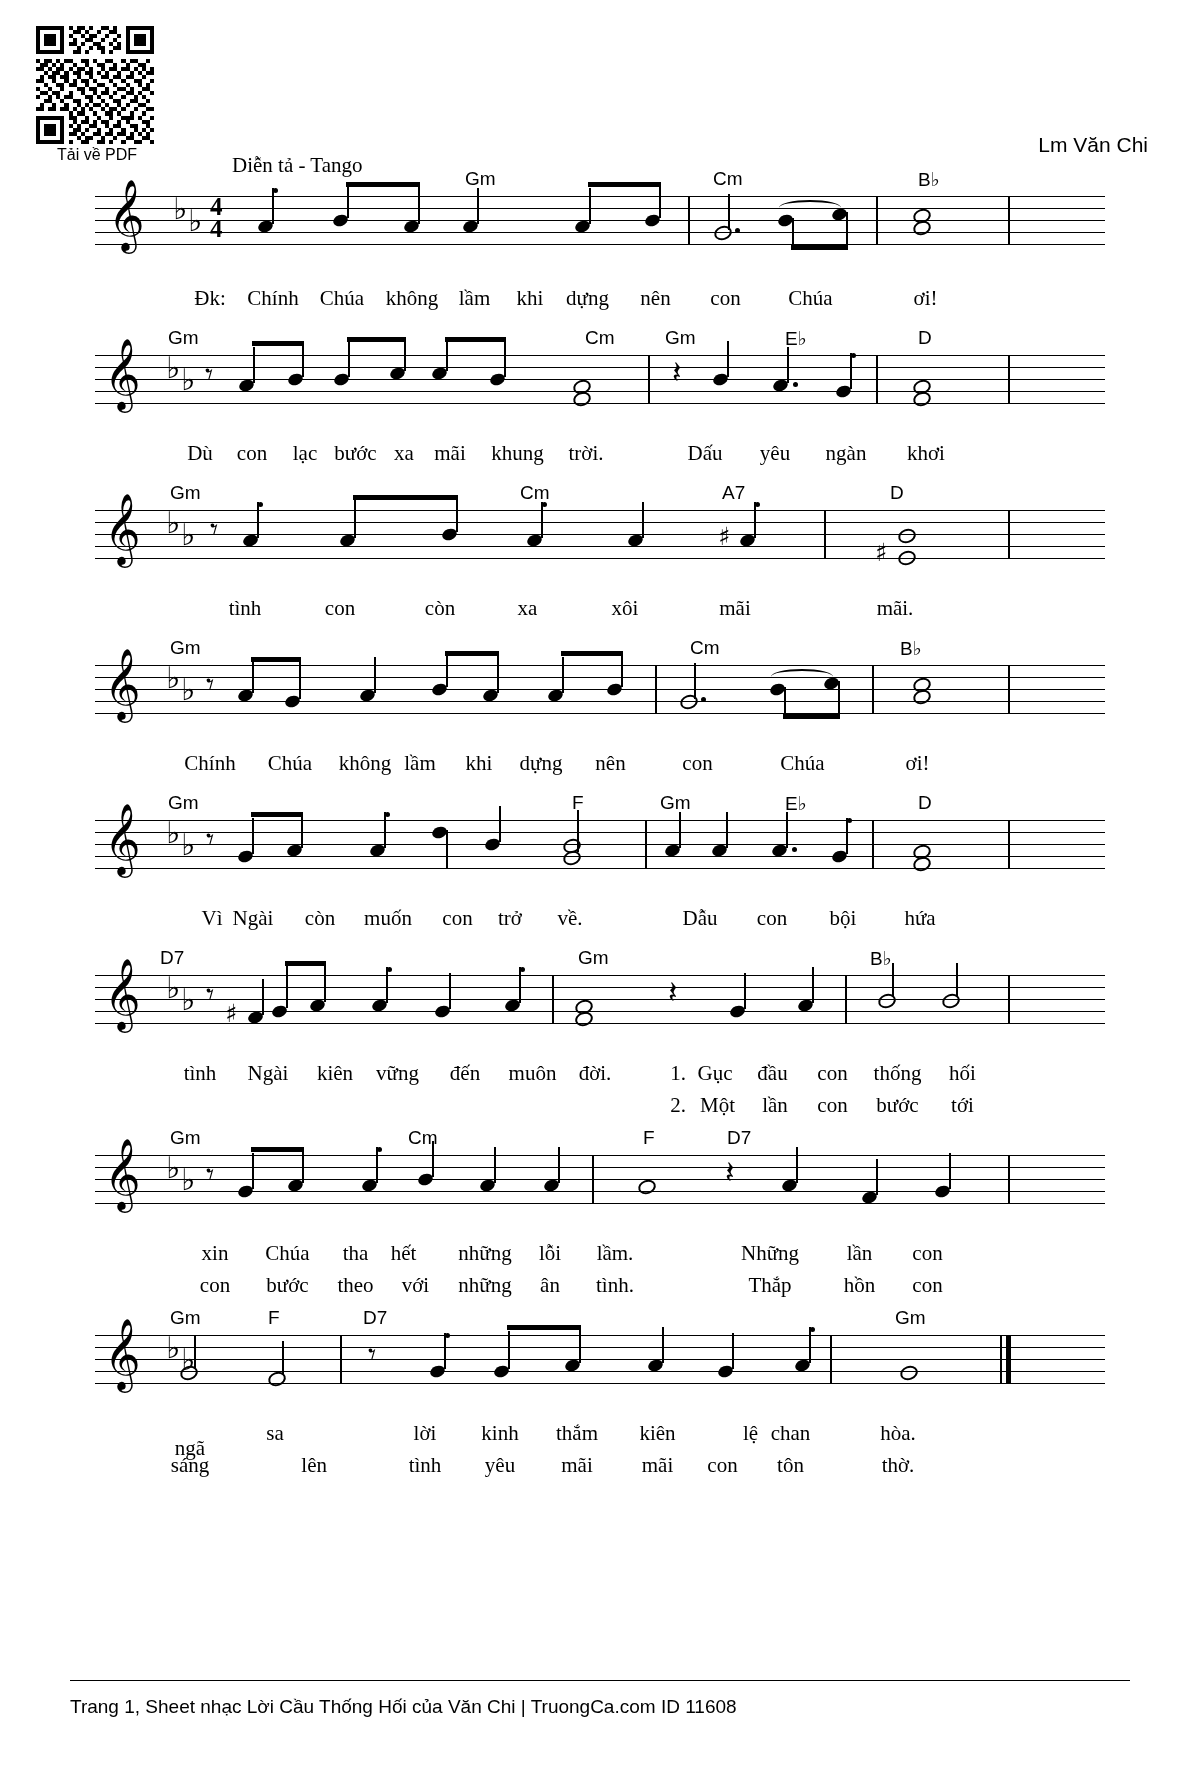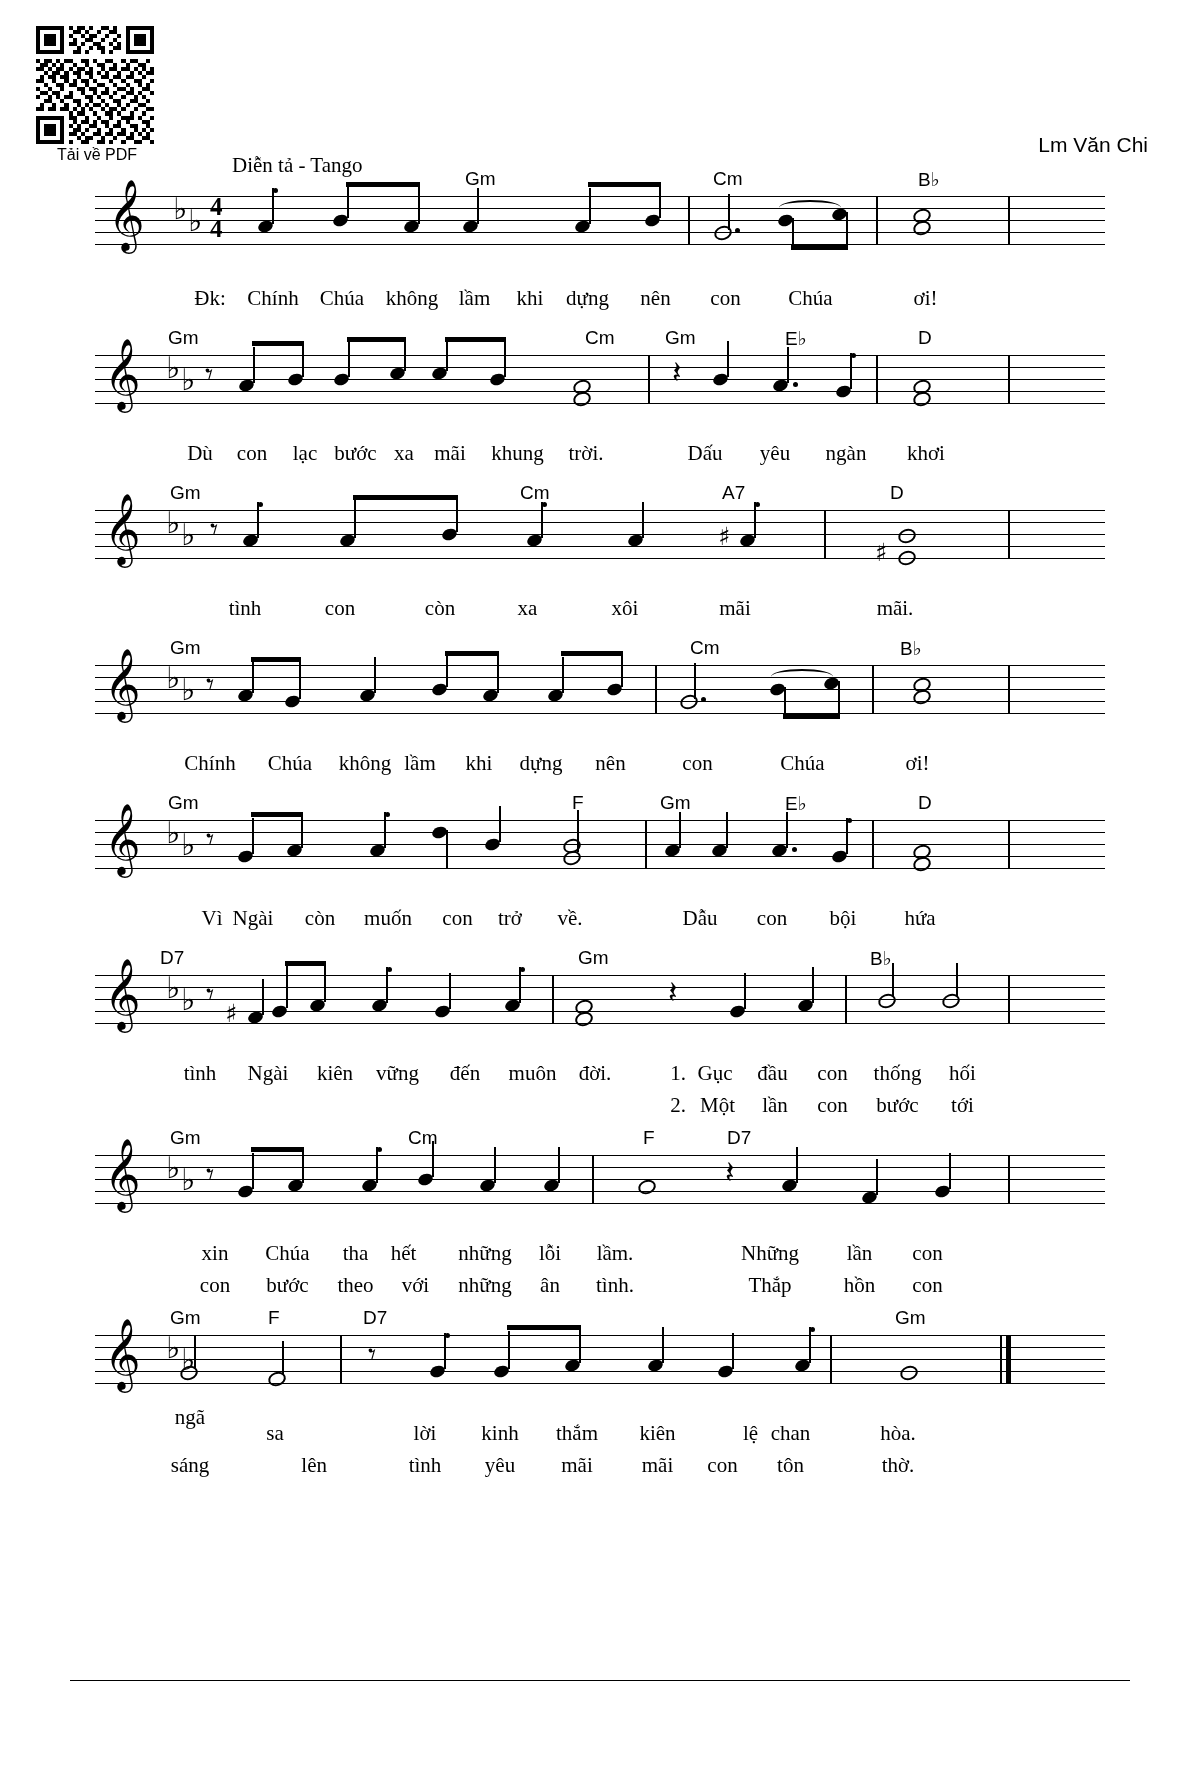--- a/index.html
+++ b/index.html
@@ -917,21 +917,21 @@
     <div class="flagdot" style="left:810px;top:-8px;"></div>
 
     <div class="barline" style="left:830px;top:0;"></div>
     <div class="nh open" style="left:900px;top:31px;"></div>
 
     <div class="endbar" style="left:1000px;top:0;">
       <i class="thin"></i>
         <i class="thick"></i>
     </div>
 
-    <div class="lyric" style="left:150px;top:70px;width:80px;font-family:Liberation Serif, serif;">ngã</div>
+    <div class="lyric" style="left:150px;top:101px;width:80px;font-family:Liberation Serif, serif;">ngã</div>
     <div class="lyric" style="left:235px;top:86px;width:80px;">sa</div>
     <div class="lyric" style="left:385px;top:86px;width:80px;">lời</div>
     <div class="lyric" style="left:460px;top:86px;width:80px;">kinh</div>
     <div class="lyric" style="left:532px;top:86px;width:90px;">thắm</div>
     <div class="lyric" style="left:615px;top:86px;width:85px;">kiên</div>
     <div class="lyric" style="left:718px;top:86px;width:65px;">lệ</div>
     <div class="lyric" style="left:748px;top:86px;width:85px;">chan</div>
     <div class="lyric" style="left:858px;top:86px;width:80px;">hòa.</div>
 
     <div class="lyric" style="left:150px;top:118px;width:80px;">sáng</div>
@@ -939,13 +939,14 @@
     <div class="lyric" style="left:385px;top:118px;width:80px;">tình</div>
     <div class="lyric" style="left:460px;top:118px;width:80px;">yêu</div>
     <div class="lyric" style="left:532px;top:118px;width:90px;">mãi</div>
     <div class="lyric" style="left:615px;top:118px;width:85px;">mãi</div>
     <div class="lyric" style="left:690px;top:118px;width:65px;">con</div>
     <div class="lyric" style="left:748px;top:118px;width:85px;">tôn</div>
     <div class="lyric" style="left:858px;top:118px;width:80px;">thờ.</div>
   </div>
 
   <div class="footer-rule"></div>
+  <div class="footer">Trang 1, Sheet nhạc Lời Cầu Thống Hối của Văn Chi  |  TruongCa.com ID 11608</div>
 </div>
 
 </body></html>

